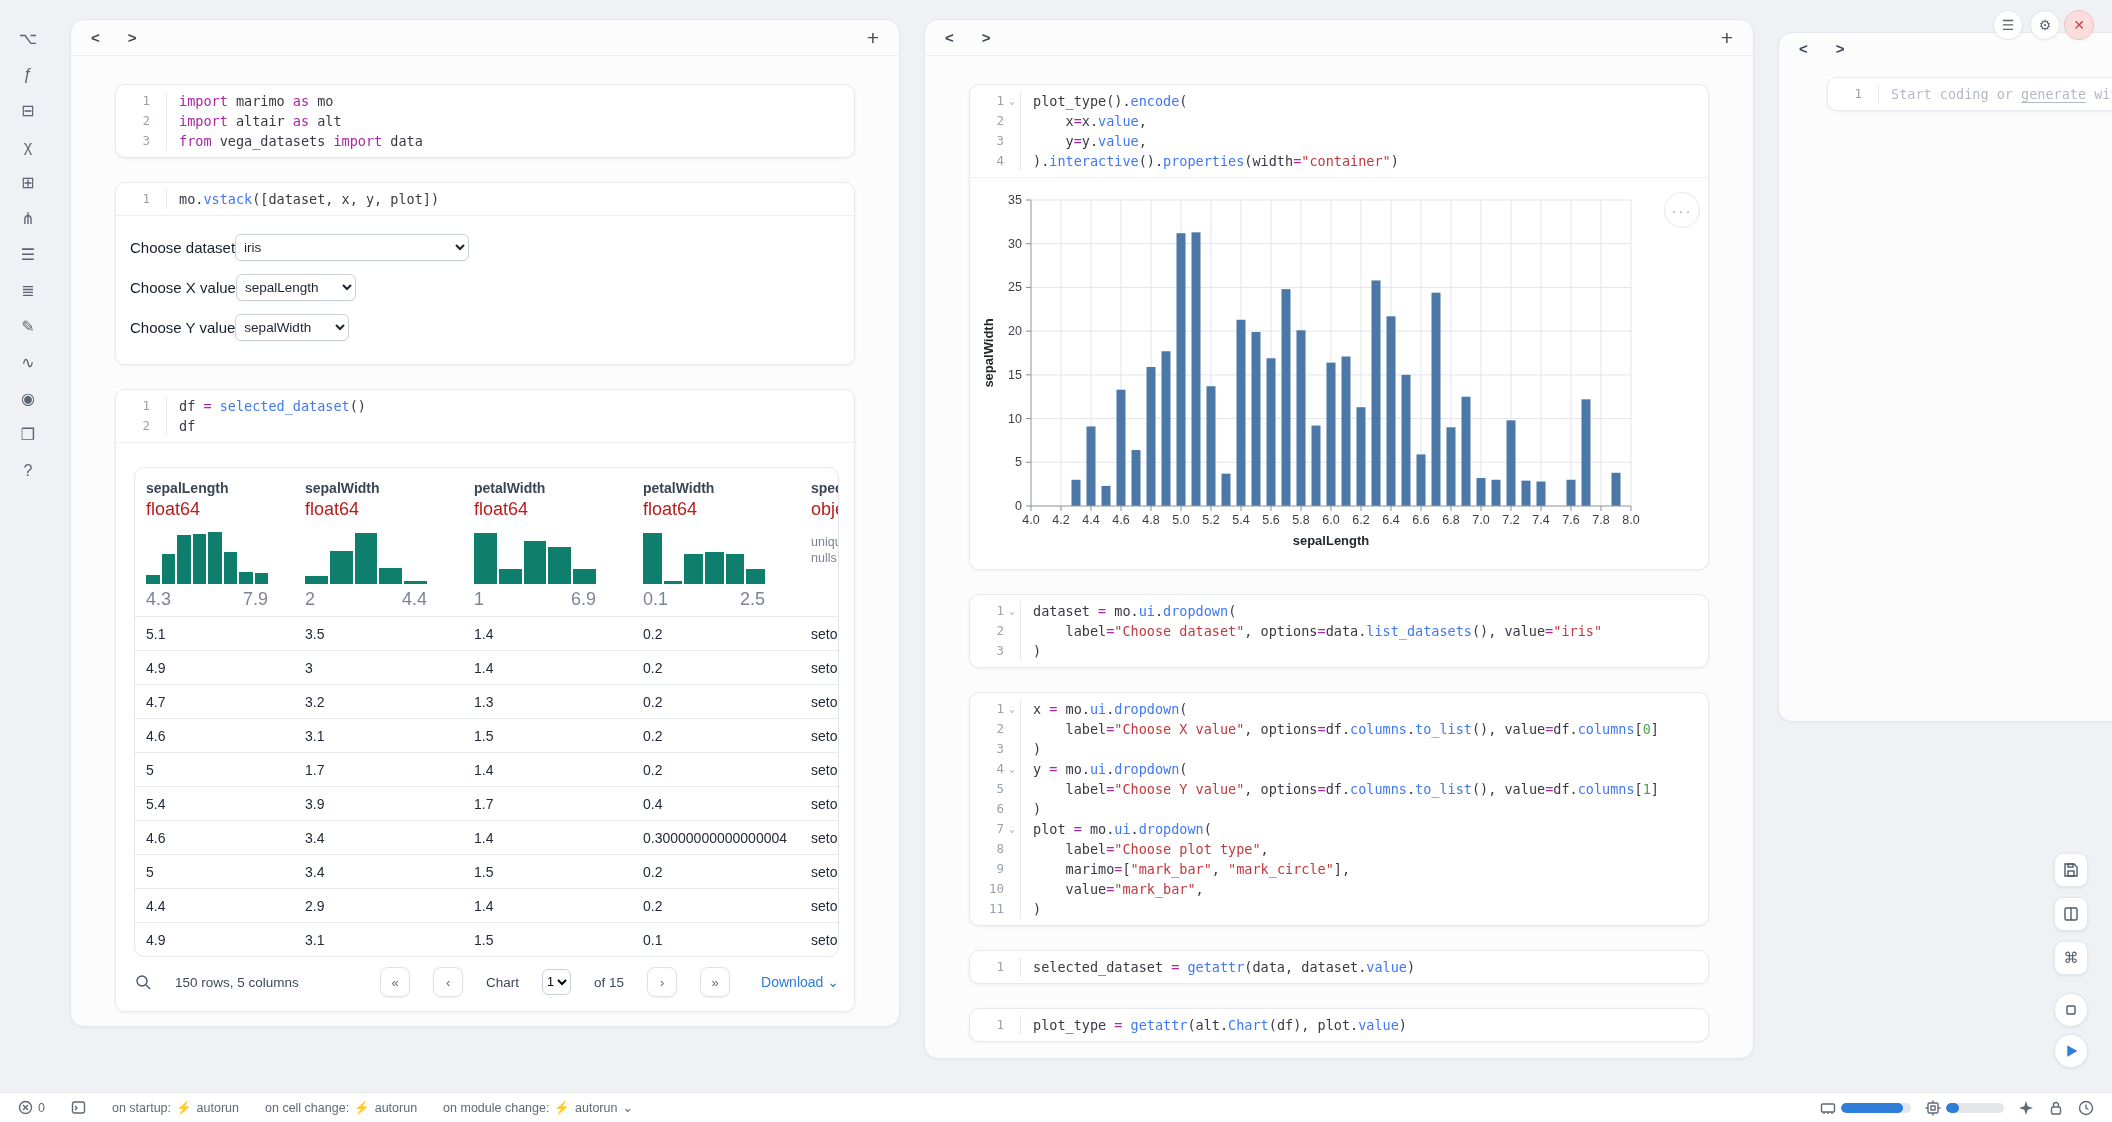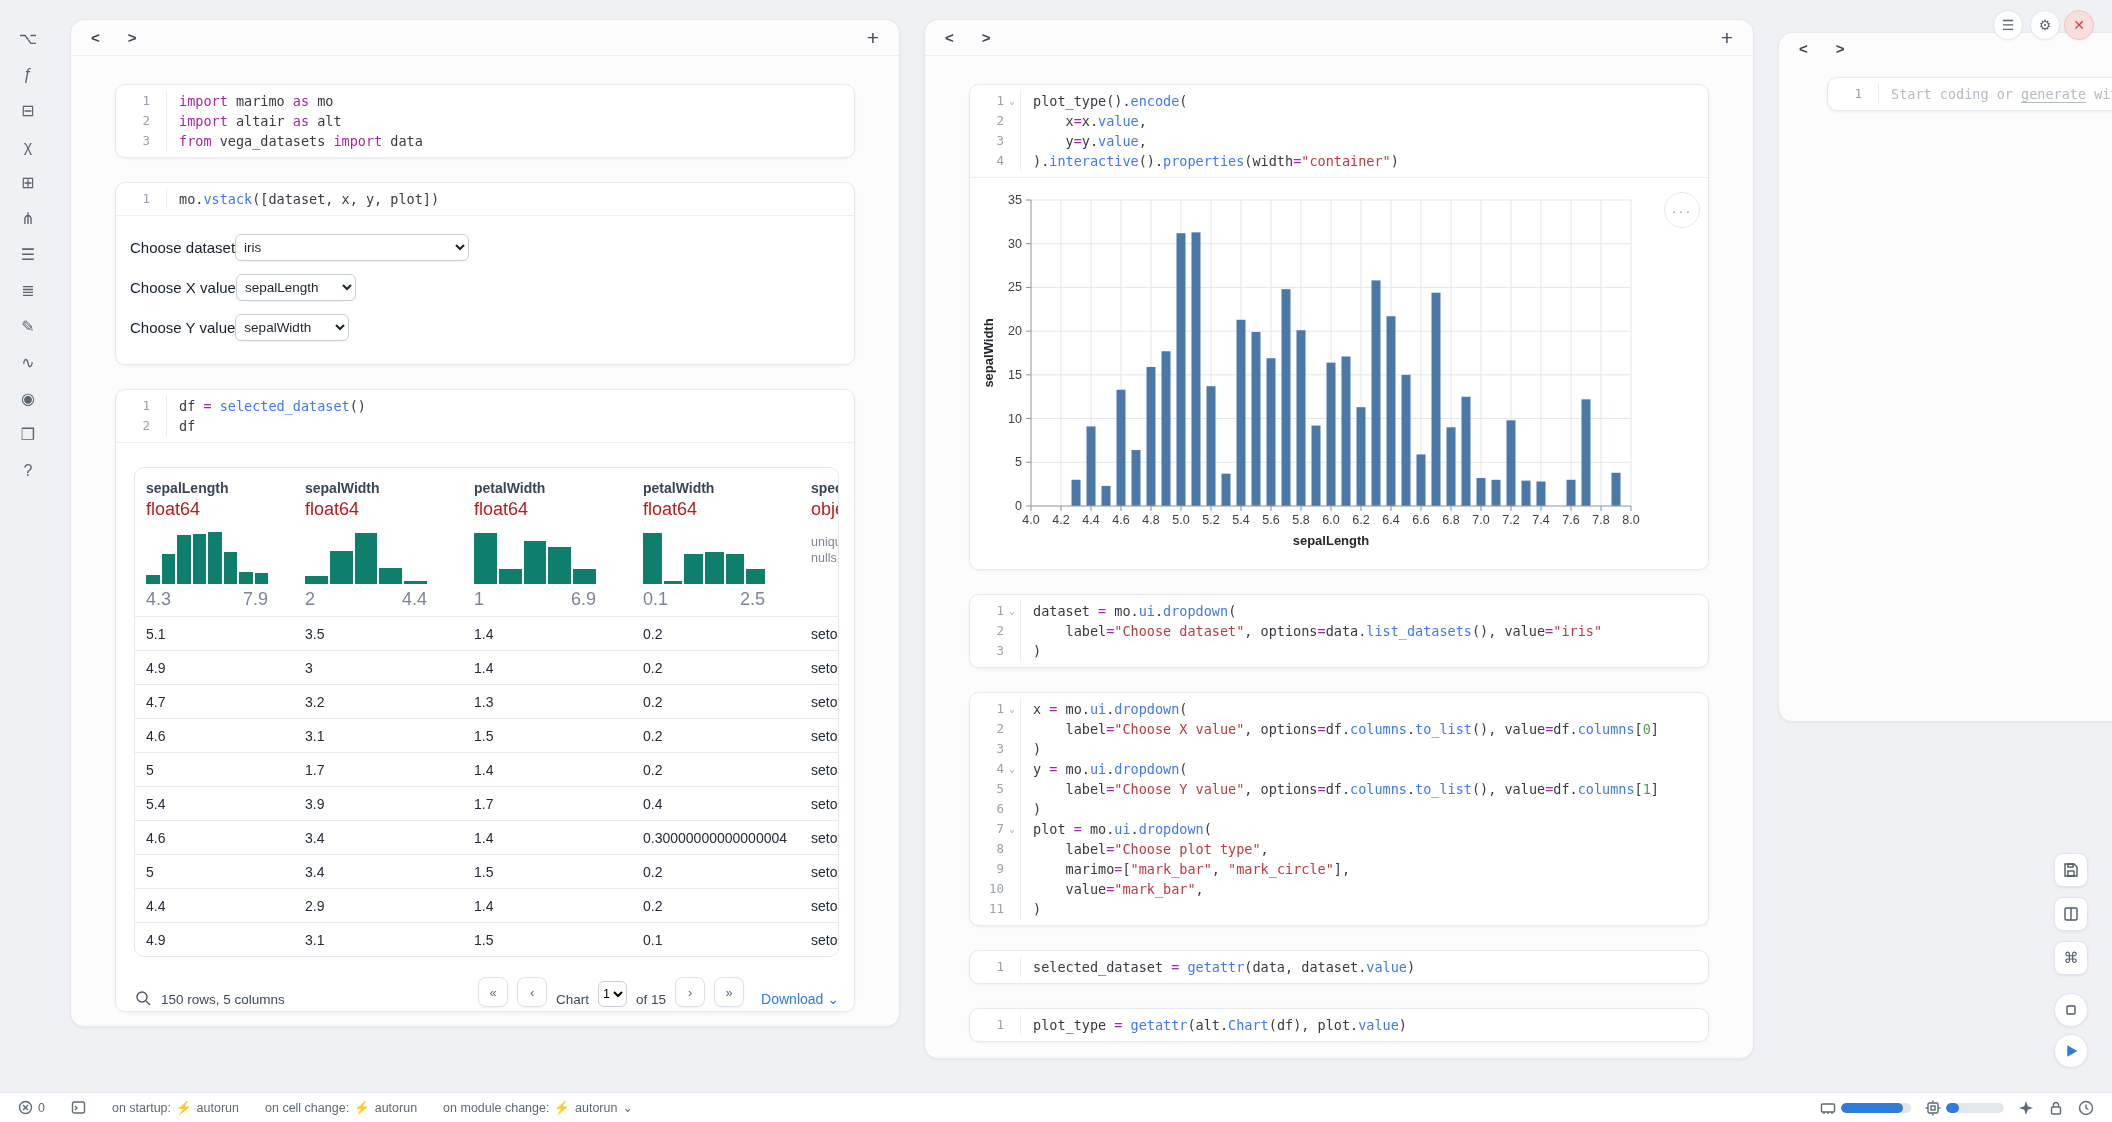--- a/index.html
+++ b/index.html
@@ -46,21 +46,21 @@
   .thead{display:grid;grid-template-columns:159px 169px 169px 168px 1fr;padding:12px 0 6px 0}
   .thcol{padding-left:11px;overflow:hidden}
   .thname{font-size:14px;font-weight:700;color:#3a4656;white-space:nowrap}
   .thtype{font-size:18px;color:#b91c1c;margin-top:3px;white-space:nowrap}
   .hist{margin-top:10px;height:54px;display:flex;align-items:flex-end;gap:2px;width:122px}
   .hbar{background:#0f7f6d;flex:1 1 0}
   .hrange{display:flex;justify-content:space-between;width:122px;font-size:18px;color:#7b8594;margin-top:5px}
   .thstats{font-size:12.5px;color:#7b8594;margin-top:14px;line-height:16px;white-space:nowrap}
   .trow{display:grid;grid-template-columns:159px 169px 169px 168px 1fr;border-top:1px solid #e8ebee;height:33px;align-items:center;font-size:14px;color:#222b36}
   .trow div{padding-left:11px;white-space:nowrap;overflow:hidden}
-  .tfoot{display:flex;align-items:flex-end;height:50px;font-size:13.5px;color:#3e4a5a;gap:9px;width:705px}
+  .tfoot{display:flex;align-items:center;height:50px;font-size:13.5px;color:#3e4a5a;gap:23px;width:705px}
   .tfoot .summary{margin-right:auto}
   .pbtn{width:30px;height:30px;border:1px solid #dde2e8;border-radius:8px;background:#fff;box-shadow:0 1px 2px rgba(0,0,0,.06);display:flex;align-items:center;justify-content:center;color:#5b6b7e;font-size:13px;cursor:pointer;box-sizing:border-box}
   .pagesel{font-size:12.5px;height:26px;border:1px solid #c9cfd7;border-radius:6px;background:#fff}
   .dl{color:#2b7cd9;font-size:14px;cursor:pointer;margin-left:8px;white-space:nowrap}
   
   .chartout{height:391px;position:relative}
   .dots{position:absolute;top:14px;right:8px;width:36px;height:36px;border-radius:50%;background:#fff;border:1px solid #e5e8ec;color:#98a1ac;display:flex;align-items:center;justify-content:center;font-size:15px;letter-spacing:2px;cursor:pointer;box-sizing:border-box}
   
   .ph{color:#b4bac3}
   .ph u{text-underline-offset:3px}

